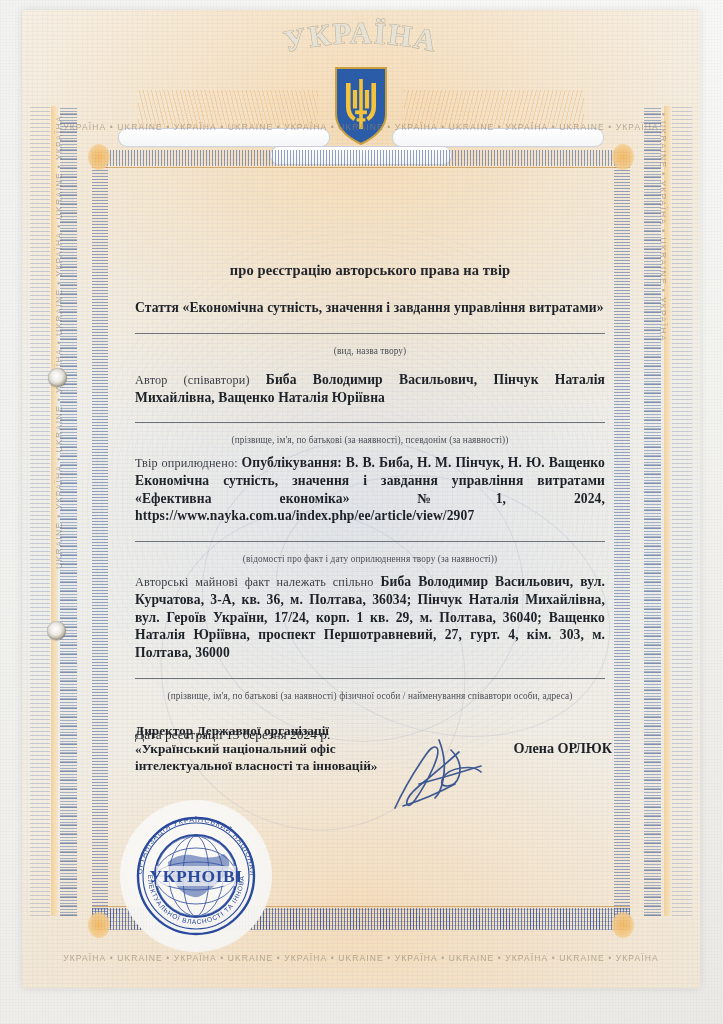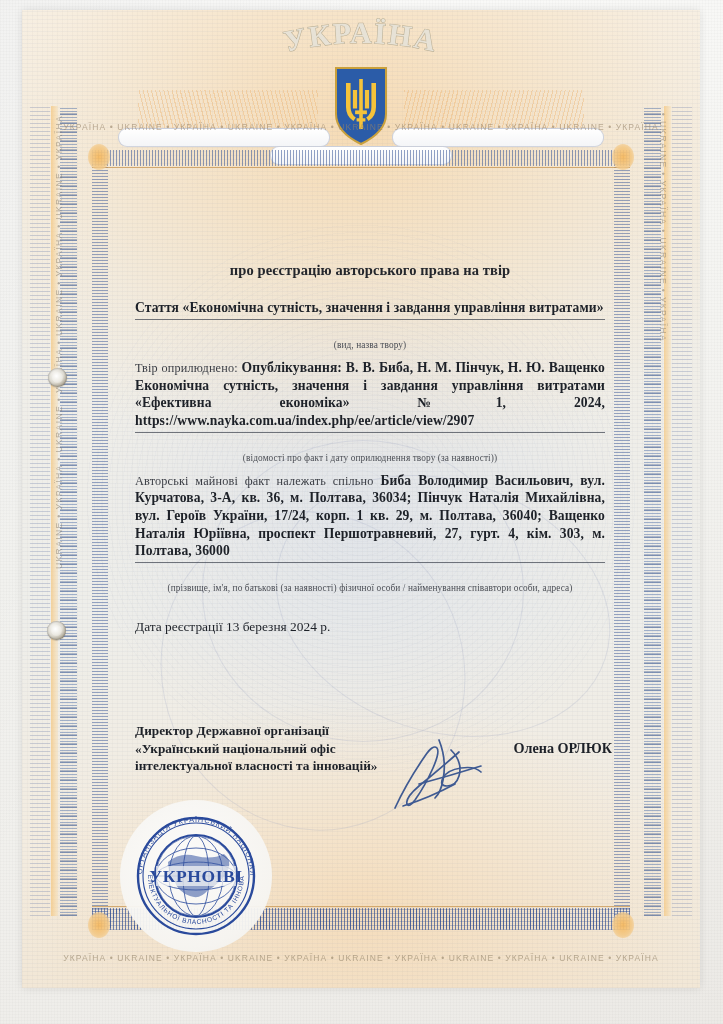--- a/index.html
+++ b/index.html
@@ -322,27 +322,27 @@
     font-size: 12.2px;
     color: #3a3d44;
     letter-spacing: 0.2px;
   }
   .val {
     font-weight: bold;
     letter-spacing: 0.1px;
   }
   .underline {
     border-bottom: 1px solid rgba(70,75,85,0.75);
-    padding-bottom: 2px;
+    padding-bottom: 16px;
   }
   .caption {
     text-align: center;
     font-size: 9.3px;
     color: #4b4e55;
-    margin-top: 20px;
+    margin-top: 12px;
     letter-spacing: 0.1px;
   }
 
   .reg-date {
     margin-top: 26px;
     font-size: 13.4px;
     color: #1d2128;
   }
 
   
@@ -493,20 +493,27 @@
 
       <div class="subtitle">про реєстрацію авторського права на твір</div>
 
       <div class="field" style="margin-top:20px;">
         <div class="field-line underline">
           <span class="val">Стаття «Економічна сутність, значення і завдання управління витратами»</span>
         </div>
         <div class="caption">(вид, назва твору)</div>
       </div>
 
+      <div class="field">
+        <div class="field-line underline">
+          <span class="lbl">Автор (співавтори)</span>
+          <span class="val">Биба Володимир Васильович, Пінчук Наталія Михайлівна, Ващенко Наталія Юріївна</span>
+        </div>
+        <div class="caption">(прізвище, ім'я, по батькові (за наявності), псевдонім (за наявності))</div>
+      </div>
 
       <div class="field" style="margin-top:9px;">
         <div class="field-line underline">
           <span class="lbl">Твір оприлюднено:</span>
           <span class="val">Опублікування: В. В. Биба, Н. М. Пінчук, Н. Ю. Ващенко Економічна сутність, значення і завдання управління витратами «Ефективна економіка» №1, 2024, https://www.nayka.com.ua/index.php/ee/article/view/2907</span>
         </div>
         <div class="caption">(відомості про факт і дату оприлюднення твору (за наявності))</div>
       </div>
 
       <div class="field" style="margin-top:9px;">

